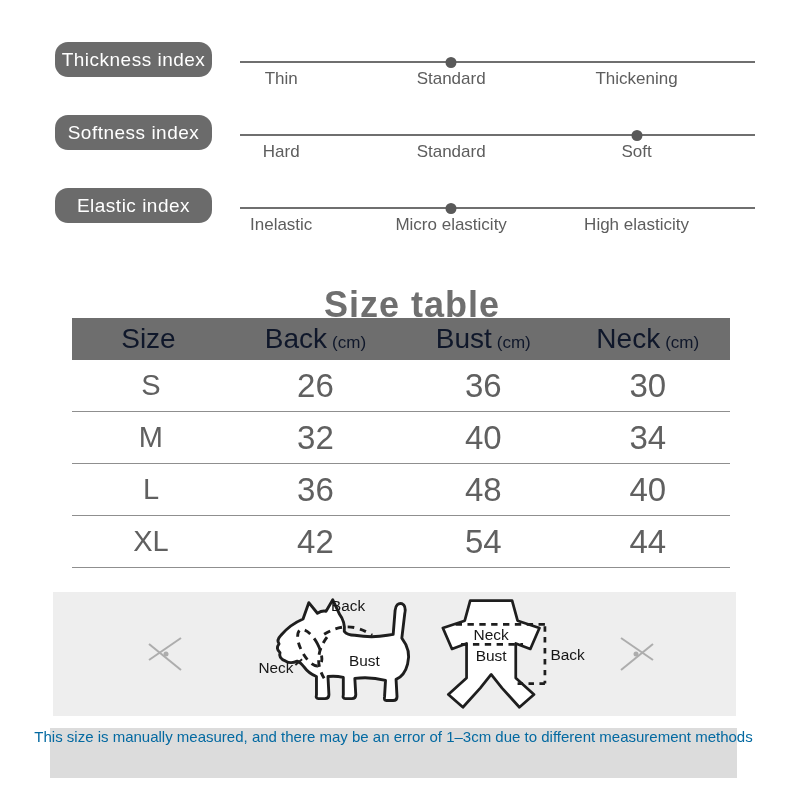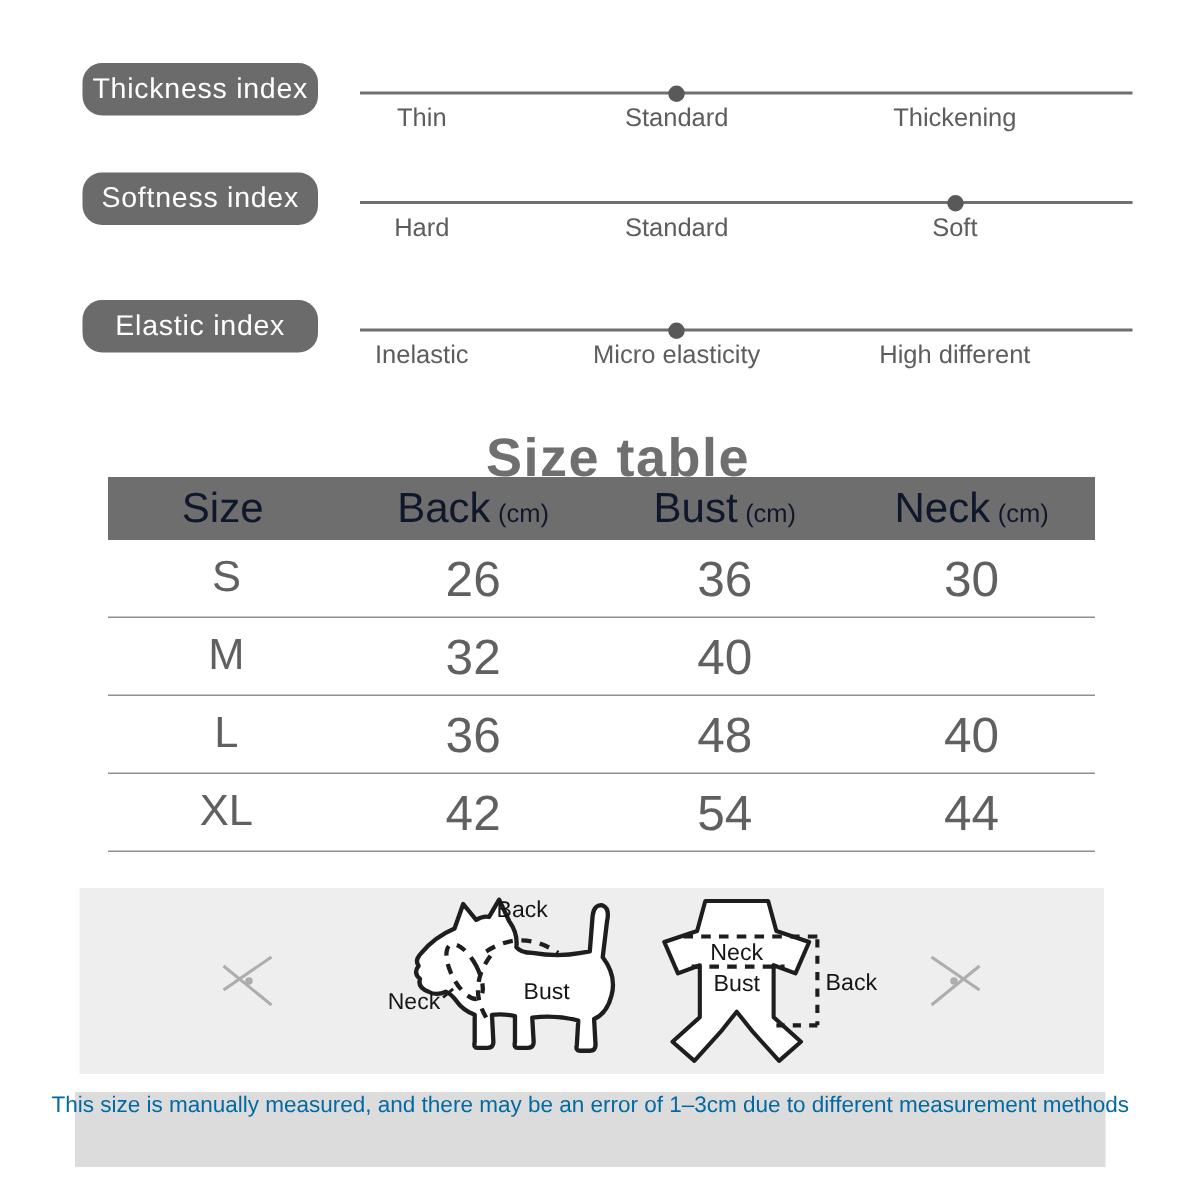--- a/index.html
+++ b/index.html
@@ -4,21 +4,21 @@
 <style>
   html,body{margin:0;padding:0}
   body{
     width:800px;height:800px;background:#ffffff;position:relative;overflow:hidden;
     font-family:"Liberation Sans", sans-serif;
   }
   
   .index-row{position:absolute;left:0;width:800px;height:64px}
   #row-thickness{top:42px}
   #row-softness{top:115px}
-  #row-elastic{top:200px}
+  #row-elastic{top:188px}
   .idx-box{
     position:absolute;left:55px;top:0;width:157px;height:35px;background:#6b6b6b;
     color:#ffffff;font-size:19px;display:flex;align-items:center;justify-content:center;
     letter-spacing:.5px;white-space:nowrap;border-radius:13px;
   }
   .idx-scale{position:absolute;left:240px;right:45px;top:19px;height:40px}
   .idx-rule{position:absolute;left:0;right:0;top:0;height:2px;background:#6f6f6f}
   .idx-dot{
     position:absolute;top:-4.5px;width:11px;height:11px;border-radius:50%;
     background:#595959;transform:translateX(-50%);
@@ -95,21 +95,21 @@
 
   <section class="index-row" id="row-elastic">
     <div class="idx-box">
       <span>Elastic index</span>
     </div>
     <div class="idx-scale">
       <div class="idx-rule"></div>
       <span class="idx-dot" style="left: 41%;"></span>
       <span class="idx-label l0">Inelastic</span>
       <span class="idx-label l1">Micro elasticity</span>
-      <span class="idx-label l2">High different</span>
+      <span class="idx-label l2">High elasticity</span>
     </div>
   </section>
 
   <h1 class="size-title">Size table</h1>
 
   <div class="size-table">
     <div class="thead">
       <div class="th c0">
         <span class="th-name">Size</span>
           <span class="th-unit"></span>
@@ -131,20 +131,21 @@
     <div class="trow">
       <div class="td c0">S</div>
       <div class="td c1">26</div>
       <div class="td c2">36</div>
       <div class="td c3">30</div>
     </div>
     <div class="trow">
       <div class="td c0">M</div>
       <div class="td c1">32</div>
       <div class="td c2">40</div>
+      <div class="td c3">34</div>
     </div>
     <div class="trow">
       <div class="td c0">L</div>
       <div class="td c1">36</div>
       <div class="td c2">48</div>
       <div class="td c3">40</div>
     </div>
     <div class="trow">
       <div class="td c0">XL</div>
       <div class="td c1">42</div>

